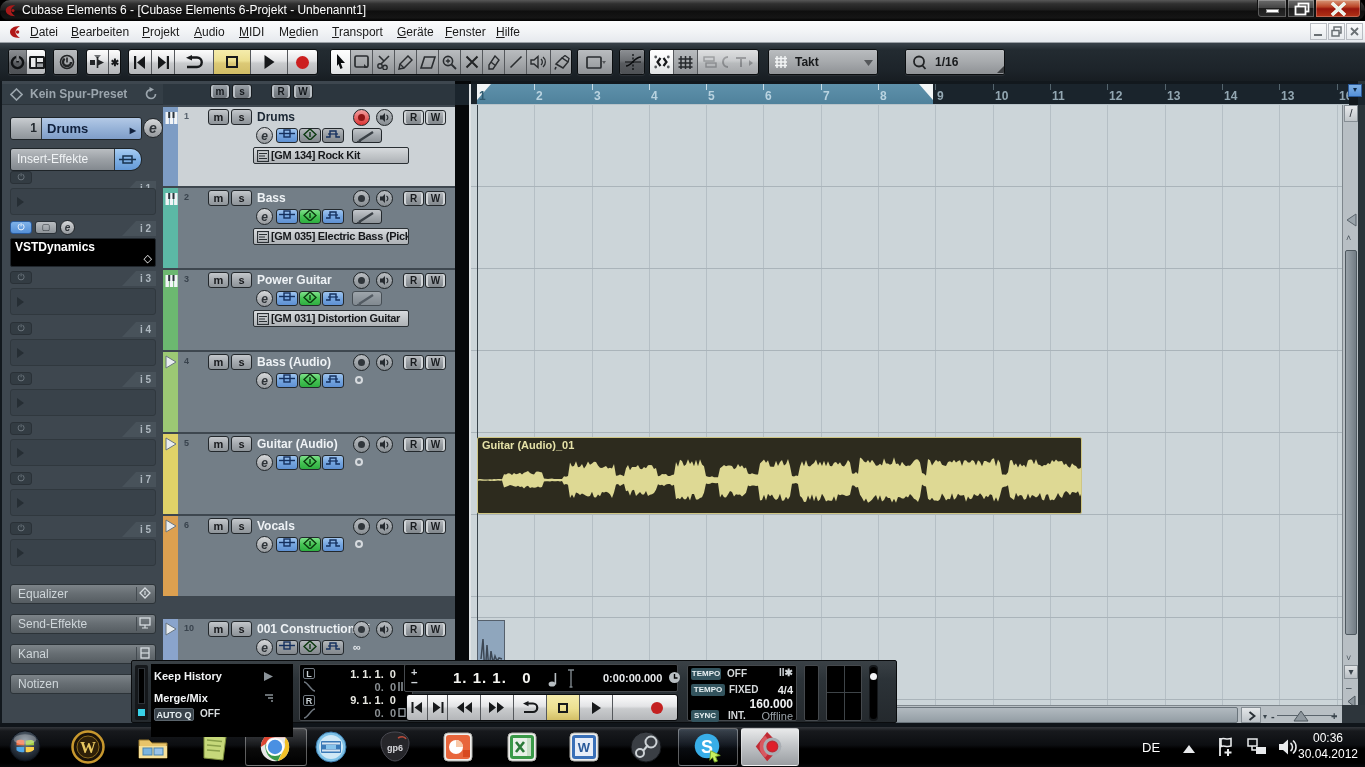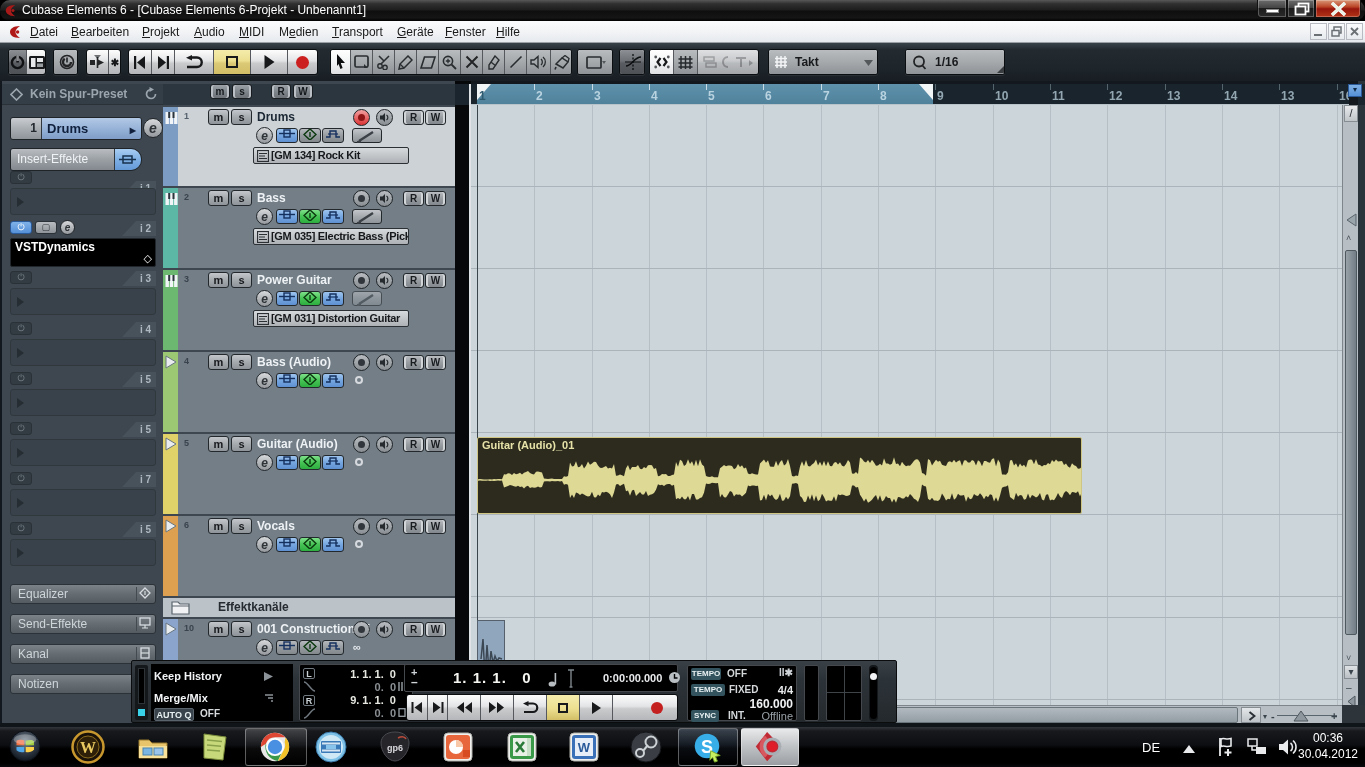--- a/index.html
+++ b/index.html
@@ -864,27 +864,20 @@
           <div class="sqbtn sq-gray" style="left:136px;top:21px"><svg width="14" height="11" viewBox="0 0 14 11">
               <path d="M7 0 L13 5.5 L7 11 L1 5.5 Z" fill="none" stroke="#0c3a10" stroke-width="1.5"></path>
               <path d="M7 3 L7 8" stroke="#0c3a10" stroke-width="1.4"></path>
             </svg></div>
           <div class="sqbtn sq-gray" style="left:159px;top:21px"><svg width="16" height="10" viewBox="0 0 16 10">
               <path d="M1 8 L5 8 L5 2 L11 2 L11 8 L15 8" fill="none" stroke="#14305e" stroke-width="1.4"></path>
               <path d="M3 5 L13 5" stroke="#14305e" stroke-width="1.2"></path>
             </svg></div>
           <div class="abs" style="left:190px;top:22px;color:#e6eaee;font-size:11px;font-weight:bold">∞</div>
         </div>
-      <div class="trow" style="top:517px;height:19px;background:#bcc3c8">
-          <svg class="abs" style="left:8px;top:1px" width="19" height="16" viewBox="0 0 19 16">
-            <path d="M1 3 L7 3 L9 5 L18 5 L18 15 L1 15 Z" fill="#f0f2f4" stroke="#5a646c" stroke-width="1.2"></path>
-            <path d="M1 7 L18 7" stroke="#5a646c" stroke-width="1"></path>
-          </svg>
-          <div class="abs" style="left:55px;top:2px;font-size:12px;font-weight:bold;color:#252b31">Effektkanäle</div>
-        </div>
     </div>
     <div id="vscroll">
       <div class="abs" style="left:1px;top:0;width:14px;height:17px;background:linear-gradient(#e8eaec,#c0c5c9);border:1px solid #868e94;color:#2a3036;font-size:11px;text-align:center;line-height:15px">/</div>
       <svg class="abs" style="left:2px;top:108px" width="12" height="14" viewBox="0 0 12 14">
           <path d="M11 1 L2 7 L11 13 Z" fill="#9aa4ab" stroke="#5a646c" stroke-width="1"></path>
         </svg>
       <div class="abs" style="left:3px;top:128px;color:#4a545c;font-size:9px">˄</div>
       <div class="abs" style="left:2px;top:145px;width:12px;height:385px;background:linear-gradient(90deg,#8e979e,#6e7press)"></div>
       <div class="abs" style="left:2px;top:145px;width:12px;height:385px;background:linear-gradient(90deg,#99a2a9,#727c84);border:1px solid #4e585f;border-radius:2px"></div>
       <div class="abs" style="left:3px;top:548px;color:#4a545c;font-size:9px">˅</div>
@@ -917,21 +910,21 @@
       <div class="abs" style="left:1168px;top:4px;color:#3a444c;font-size:11px;font-weight:bold">+</div>
     </div>
     <div class="abs" style="left:1342px;top:624px;width:23px;height:18px;background:#2d353b"></div>
     <div id="transport">
 
       <div class="abs" style="left:3px;top:4px;width:13px;height:55px;background:#15181b;border-radius:2px">
         <div class="abs" style="left:3px;top:3px;width:7px;height:36px;background:#000;border:1px solid #2e3338"></div>
         <div class="abs" style="left:3px;top:44px;width:7px;height:7px;background:#39d2e8"></div>
       </div>
 
-      <div class="abs" style="left:19px;top:3px;width:142px;height:57px;background:#000;">
+      <div class="abs" style="left:19px;top:3px;width:142px;height:73px;background:#000;">
         <div class="abs" style="left:3px;top:6px;color:#f2f4f6;font-size:11px;font-weight:bold">Keep History</div>
         <svg class="abs" style="left:112px;top:7px" width="11" height="11" viewBox="0 0 11 11">
             <path d="M1 1 L10 5.5 L1 10 Z" fill="#8a9298"></path>
           </svg>
         <div class="abs" style="left:3px;top:28px;color:#f2f4f6;font-size:11px;font-weight:bold">Merge/Mix</div>
         <svg class="abs" style="left:112px;top:29px" width="12" height="10" viewBox="0 0 12 10">
             <path d="M2 2 L10 2 M5 5 L10 5 M8 8 L10 8" stroke="#8a9298" stroke-width="1.6"></path>
           </svg>
         <div class="badge" style="left:3px;top:44px;width:40px;height:13px;line-height:13px;background:#39434b;border:1px solid #5a646c">AUTO Q</div>
         <div class="abs" style="left:49px;top:44px;color:#d8dcde;font-size:10px;font-weight:bold">OFF</div>

